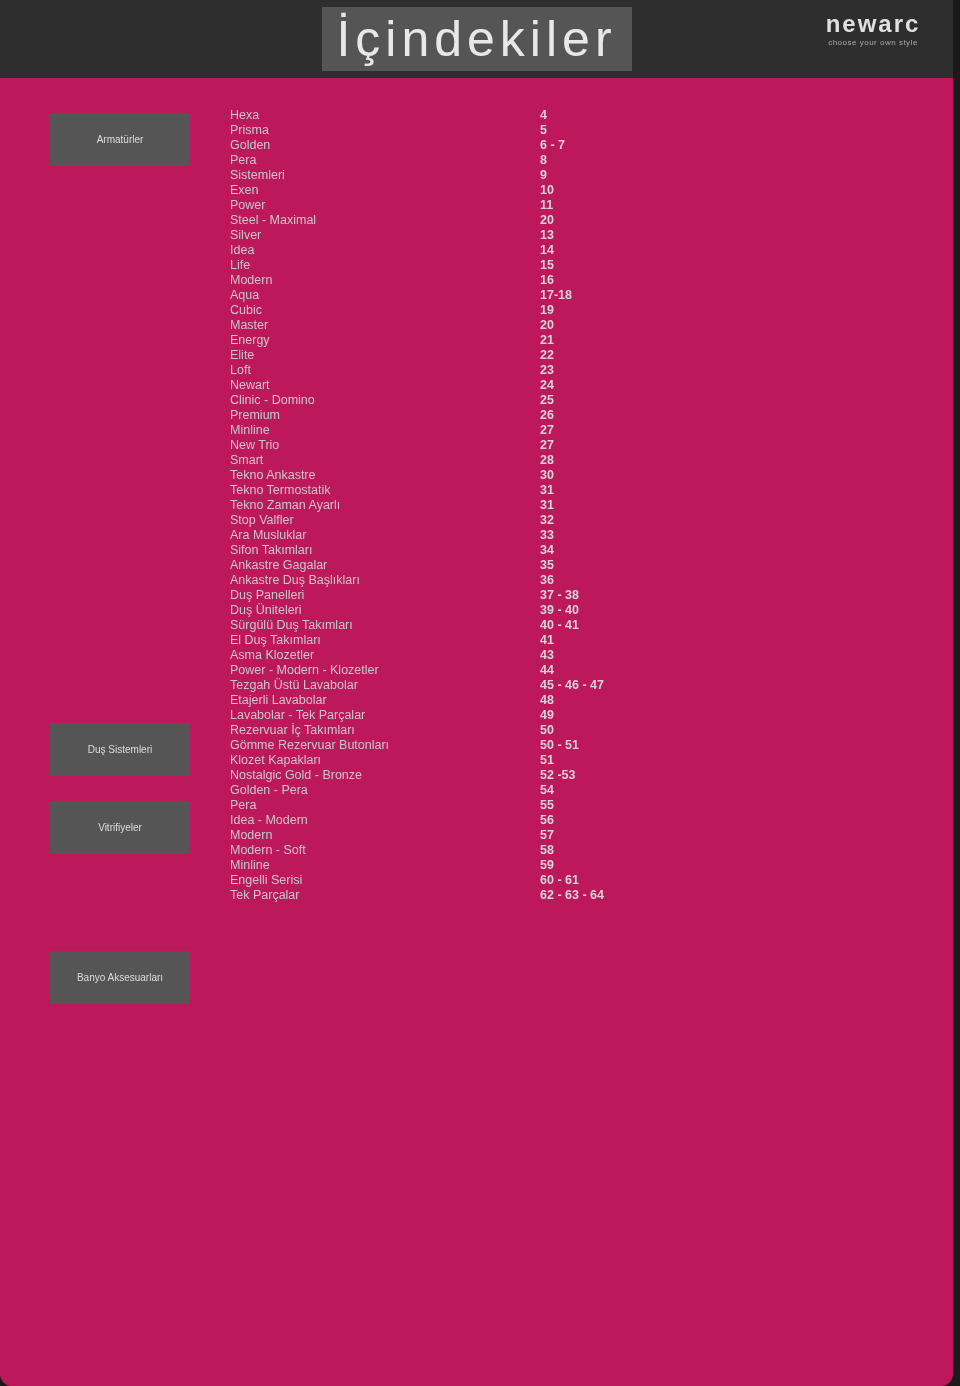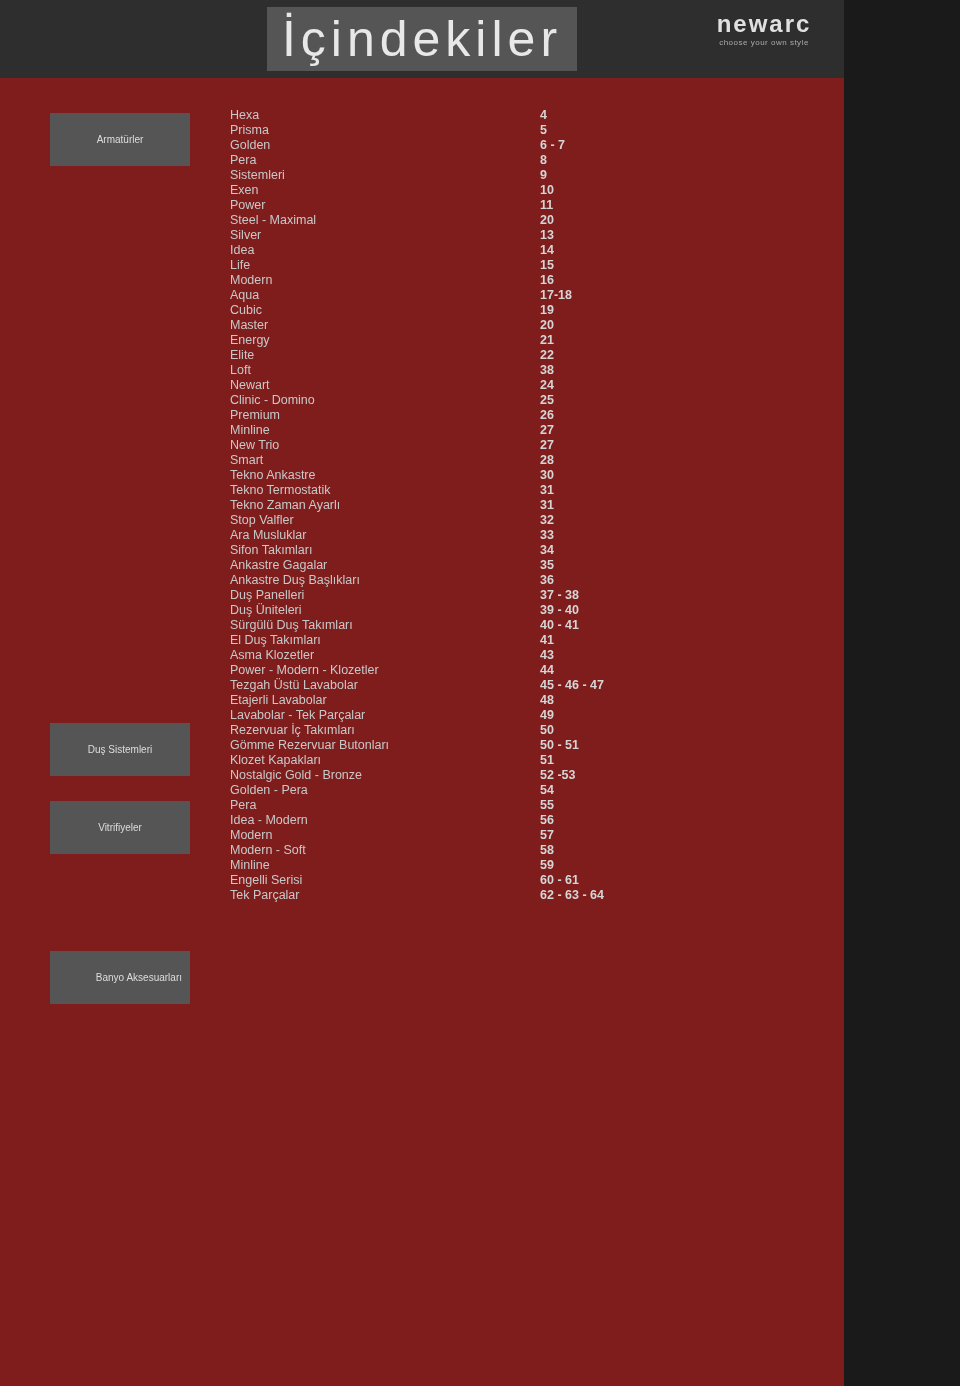--- a/index.html
+++ b/index.html
@@ -8,24 +8,25 @@
       color: #d0d0d0;
       font-family: Arial, sans-serif;
       width: 960px;
       min-height: 1386px;
       position: relative;
       overflow-x: hidden;
     }
 
     
     .full-page {
-      width: 844px;
+      width: 953px;
       min-height: 1386px;
-      background: #7f1d1d;
+      background: #be185d;
       position: relative;
+      border-radius: 12px;
     }
 
     .top-header {
       width: 100%;
       height: 78px;
       background: #2e2e2e;
       display: flex;
       align-items: center;
       position: relative;
     }
@@ -141,21 +142,21 @@
       <div>
         <div class="sidebar-btn" style="top: 5px;">Armatürler</div>
       </div>
       <div>
         <div class="sidebar-btn" style="top: 615px;">Duş Sistemleri</div>
       </div>
       <div>
         <div class="sidebar-btn" style="top: 693px;">Vitrifiyeler</div>
       </div>
       <div>
-        <div class="sidebar-btn" style="top: 843px; text-align: right;">Banyo Aksesuarları</div>
+        <div class="sidebar-btn" style="top: 843px;">Banyo Aksesuarları</div>
       </div>
     </div>
 
     <div class="right-toc" id="toc-container">
     <div class="toc-entry">
           <span class="entry-name">Hexa</span>
           <span class="entry-page">4</span>
         </div>
         <div class="toc-entry">
           <span class="entry-name">Prisma</span>
@@ -216,21 +217,21 @@
         <div class="toc-entry">
           <span class="entry-name">Energy</span>
           <span class="entry-page">21</span>
         </div>
         <div class="toc-entry">
           <span class="entry-name">Elite</span>
           <span class="entry-page">22</span>
         </div>
         <div class="toc-entry">
           <span class="entry-name">Loft</span>
-          <span class="entry-page">38</span>
+          <span class="entry-page">23</span>
         </div>
         <div class="toc-entry">
           <span class="entry-name">Newart</span>
           <span class="entry-page">24</span>
         </div>
         <div class="toc-entry">
           <span class="entry-name">Clinic - Domino</span>
           <span class="entry-page">25</span>
         </div>
         <div class="toc-entry">

